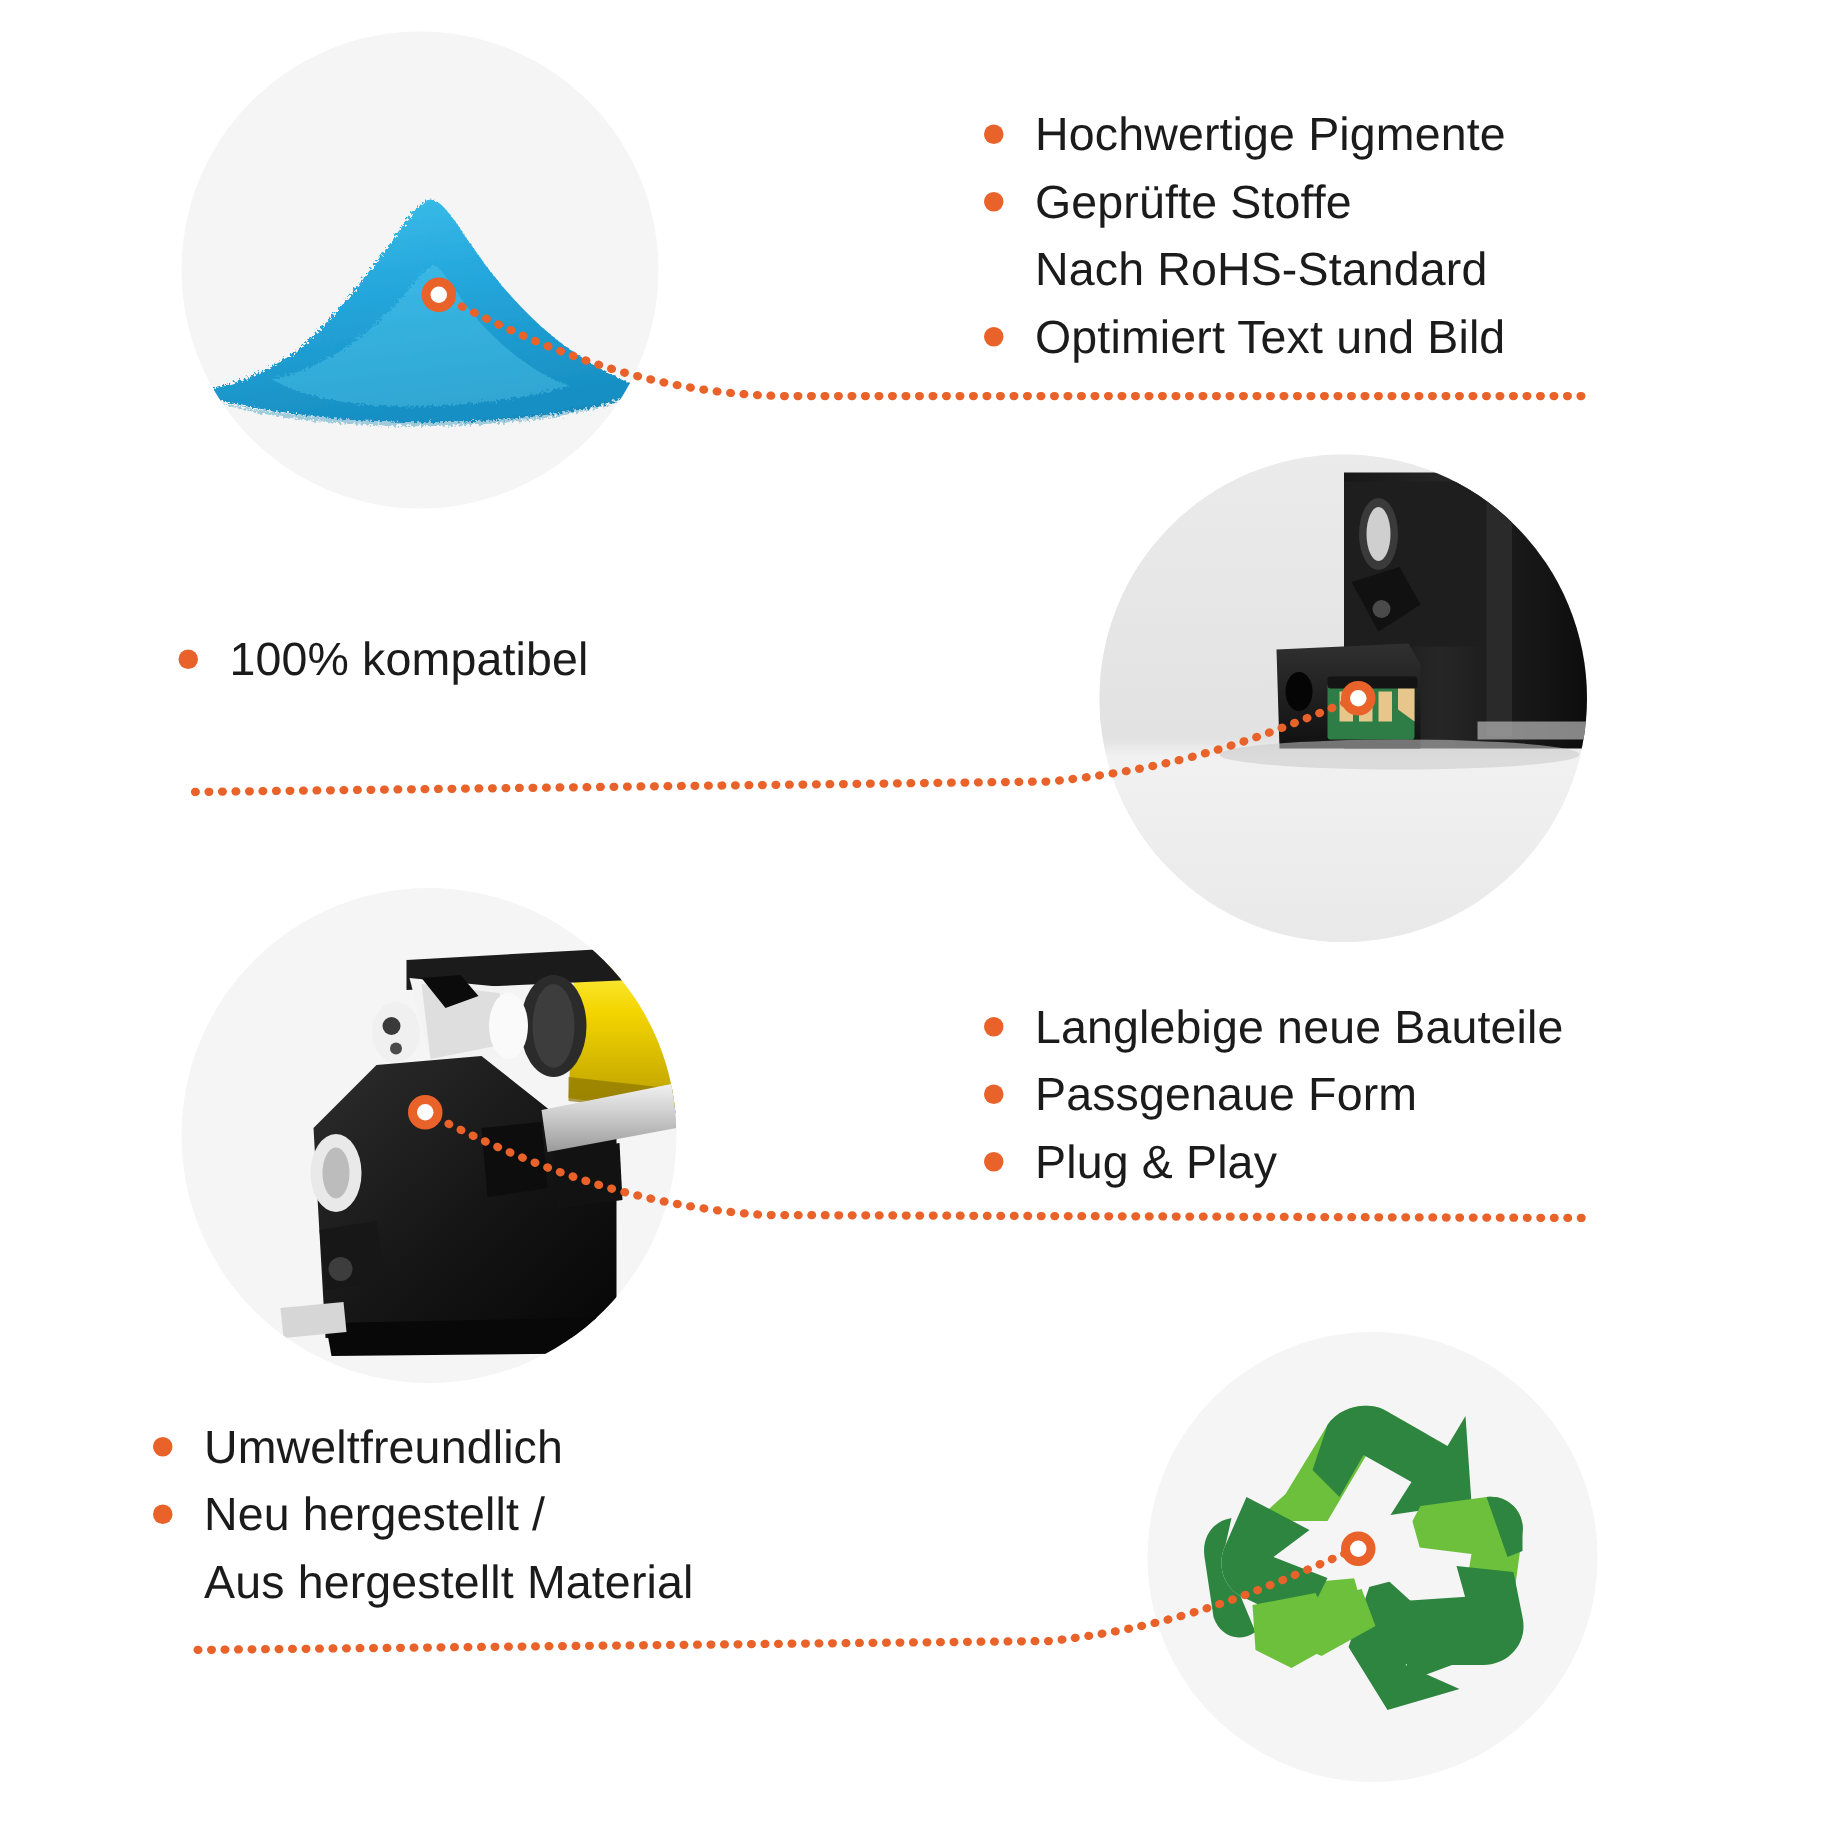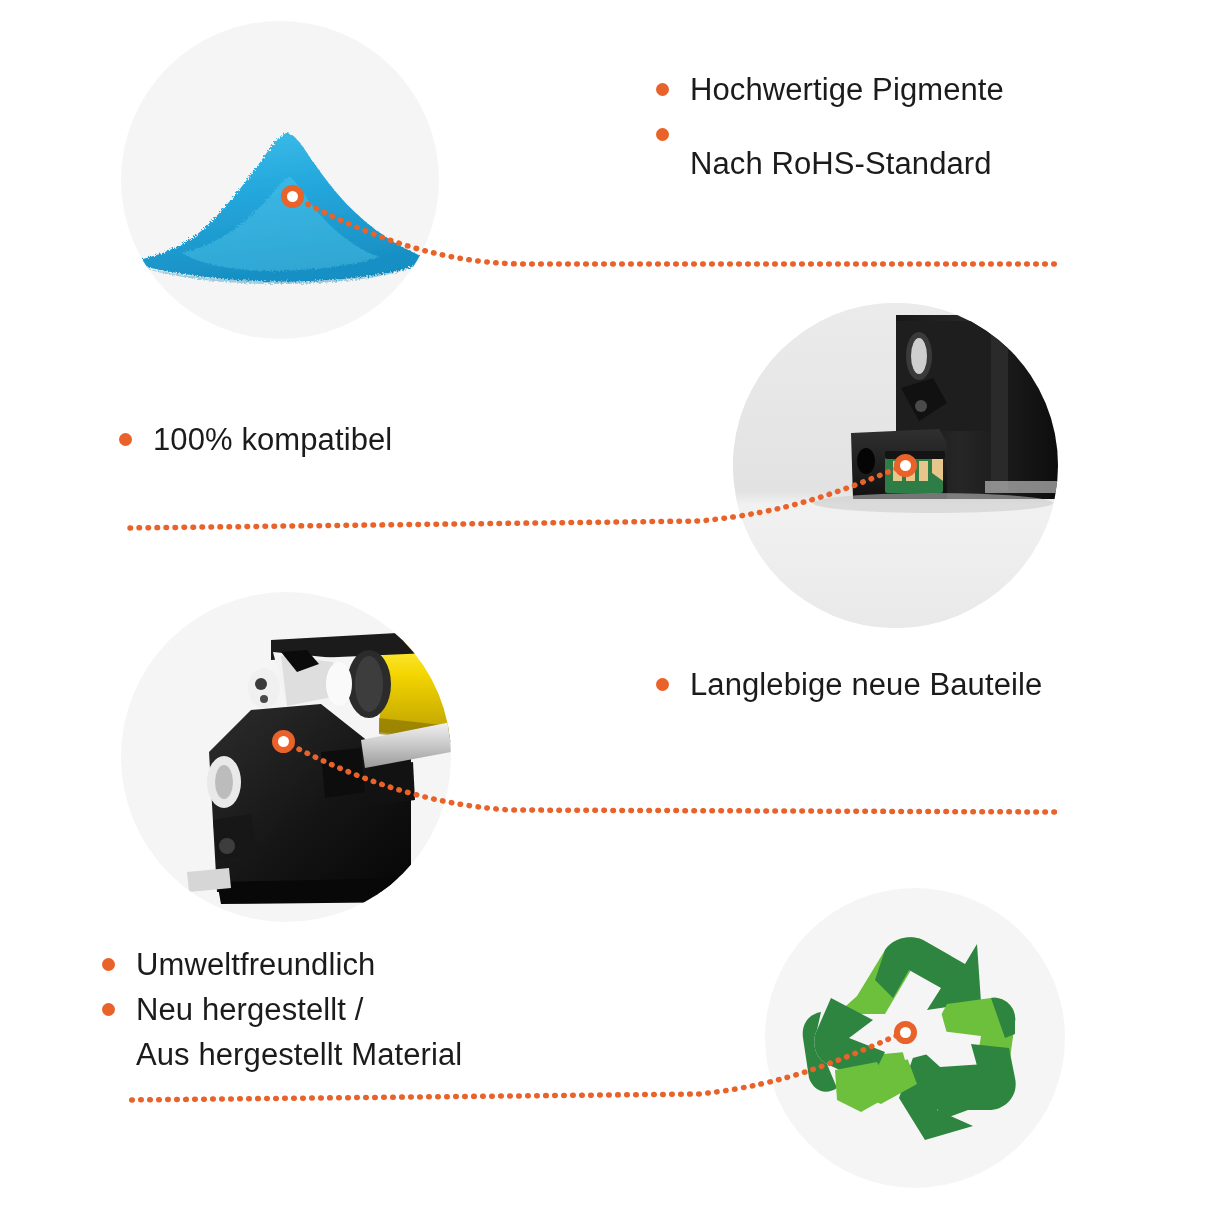--- a/index.html
+++ b/index.html
@@ -256,38 +256,51 @@
   <div class="marker" style="left:272px; top:730px;"></div>
   <div class="marker" style="left:894px; top:1021px;"></div>
 
   <ul class="feature-list" style="left:656px; top:67px;">
     <li class="feature-item">
       <span class="bullet"></span>
       <span class="feature-text">Hochwertige Pigmente</span>
     </li>
     <li class="feature-item">
       <span class="bullet"></span>
+      <span class="feature-text">Geprüfte Stoffe</span>
     </li>
     <li class="feature-item">
       <span class="bullet blank"></span>
       <span class="feature-text">Nach RoHS-Standard</span>
     </li>
+    <li class="feature-item">
+      <span class="bullet"></span>
+      <span class="feature-text">Optimiert Text und Bild</span>
+    </li>
   </ul>
 
   <ul class="feature-list" style="left:119px; top:417px;">
     <li class="feature-item">
       <span class="bullet"></span>
       <span class="feature-text">100% kompatibel</span>
     </li>
   </ul>
 
   <ul class="feature-list" style="left:656px; top:662px;">
     <li class="feature-item">
       <span class="bullet"></span>
       <span class="feature-text">Langlebige neue Bauteile</span>
+    </li>
+    <li class="feature-item">
+      <span class="bullet"></span>
+      <span class="feature-text">Passgenaue Form</span>
+    </li>
+    <li class="feature-item">
+      <span class="bullet"></span>
+      <span class="feature-text">Plug &amp; Play</span>
     </li>
   </ul>
 
   <ul class="feature-list" style="left:102px; top:942px;">
     <li class="feature-item">
       <span class="bullet"></span>
       <span class="feature-text">Umweltfreundlich</span>
     </li>
     <li class="feature-item">
       <span class="bullet"></span>

